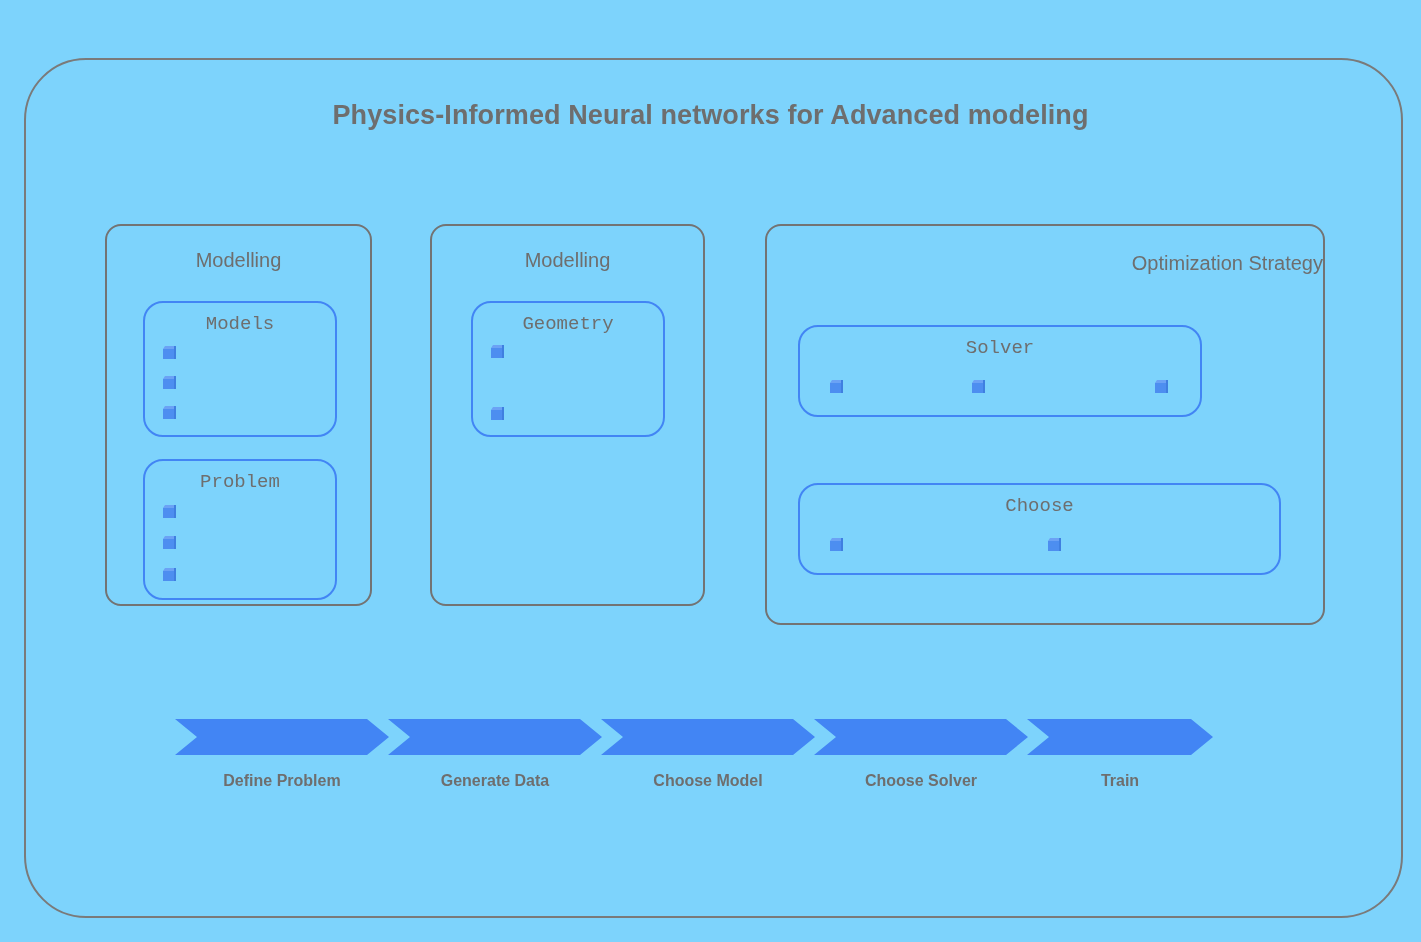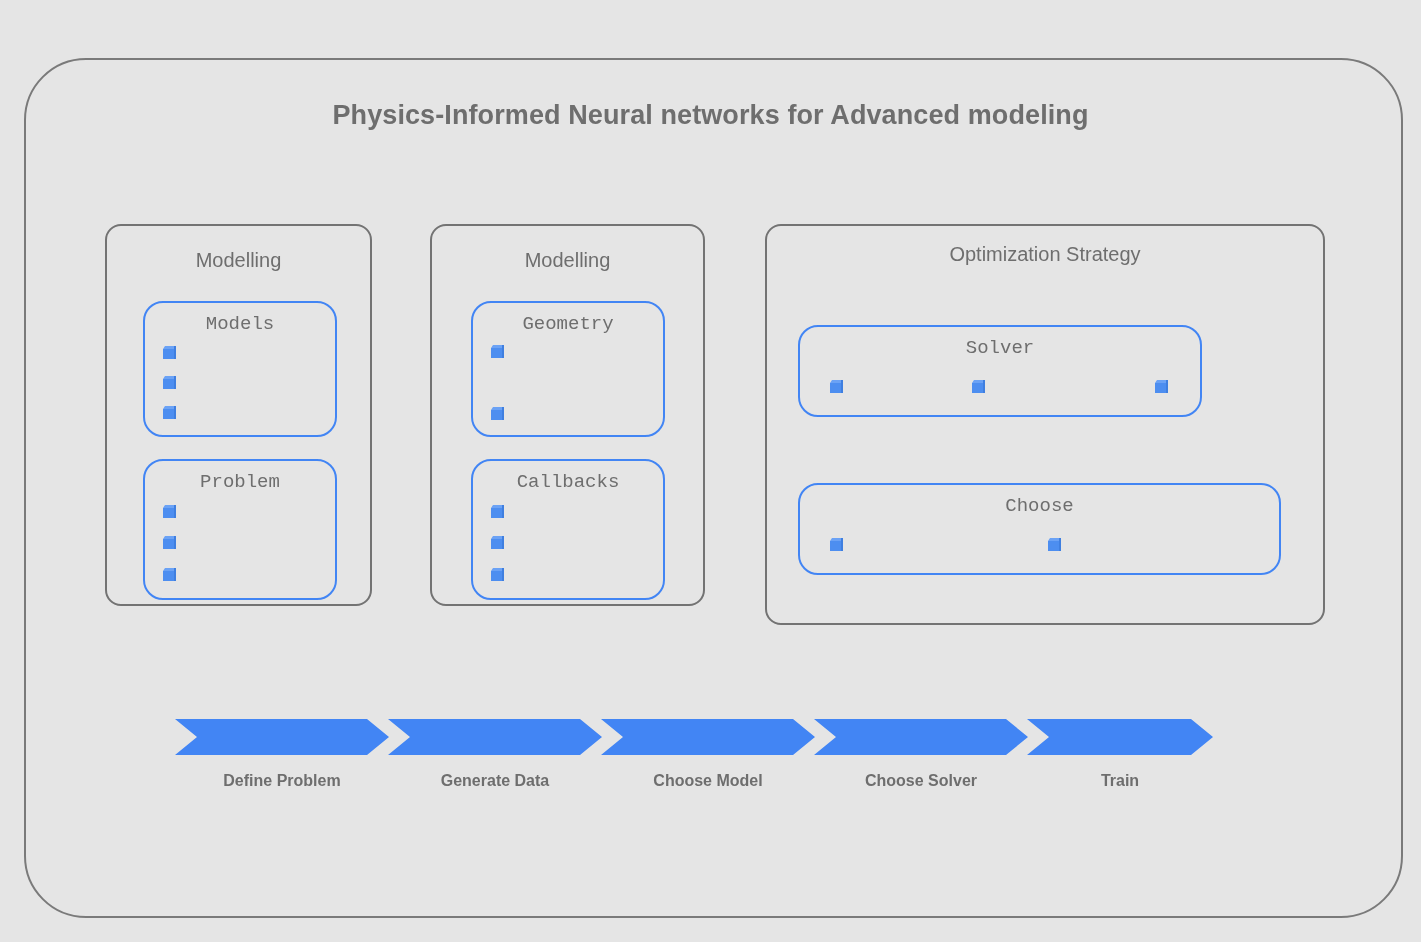--- a/index.html
+++ b/index.html
@@ -4,21 +4,21 @@
 <style>
   html, body {
     margin: 0;
     padding: 0;
     background: #000000;
   }
   #canvas {
     position: relative;
     width: 1421px;
     height: 942px;
-    background: #e5e5e5;
+    background: #7dd3fc;
     font-family: "Liberation Sans", sans-serif;
     overflow: hidden;
   }
 
   
   #outer-shell {
     position: absolute;
     left: 24px;
     top: 58px;
     width: 1379px;
@@ -207,41 +207,23 @@
         <div class="face-side"></div>
         <div class="face-front"></div>
     </div>
     <div class="cube" style="left:18px; top:104px;">
       <div class="face-top"></div>
         <div class="face-side"></div>
         <div class="face-front"></div>
     </div>
   </div>
 
-  <div class="inner-box" style="left:471px; top:459px; width:194px; height:141px;">
-    <div class="inner-title">Callbacks</div>
-    <div class="cube" style="left:18px; top:44px;">
-      <div class="face-top"></div>
-        <div class="face-side"></div>
-        <div class="face-front"></div>
-    </div>
-    <div class="cube" style="left:18px; top:75px;">
-      <div class="face-top"></div>
-        <div class="face-side"></div>
-        <div class="face-front"></div>
-    </div>
-    <div class="cube" style="left:18px; top:107px;">
-      <div class="face-top"></div>
-        <div class="face-side"></div>
-        <div class="face-front"></div>
-    </div>
-  </div>
 
   <div class="group-box" style="left:765px; top:224px; width:560px; height:401px;">
-    <div class="group-title" style="top:17px;">Optimization Strategy</div>
+    <div class="group-title" style="top:26px;text-align:right;">Optimization Strategy</div>
   </div>
 
   <div class="inner-box" style="left:798px; top:325px; width:404px; height:92px;">
     <div class="inner-title">Solver</div>
     <div class="cube" style="left:30px; top:53px;">
       <div class="face-top"></div>
         <div class="face-side"></div>
         <div class="face-front"></div>
     </div>
     <div class="cube" style="left:172px; top:53px;">

